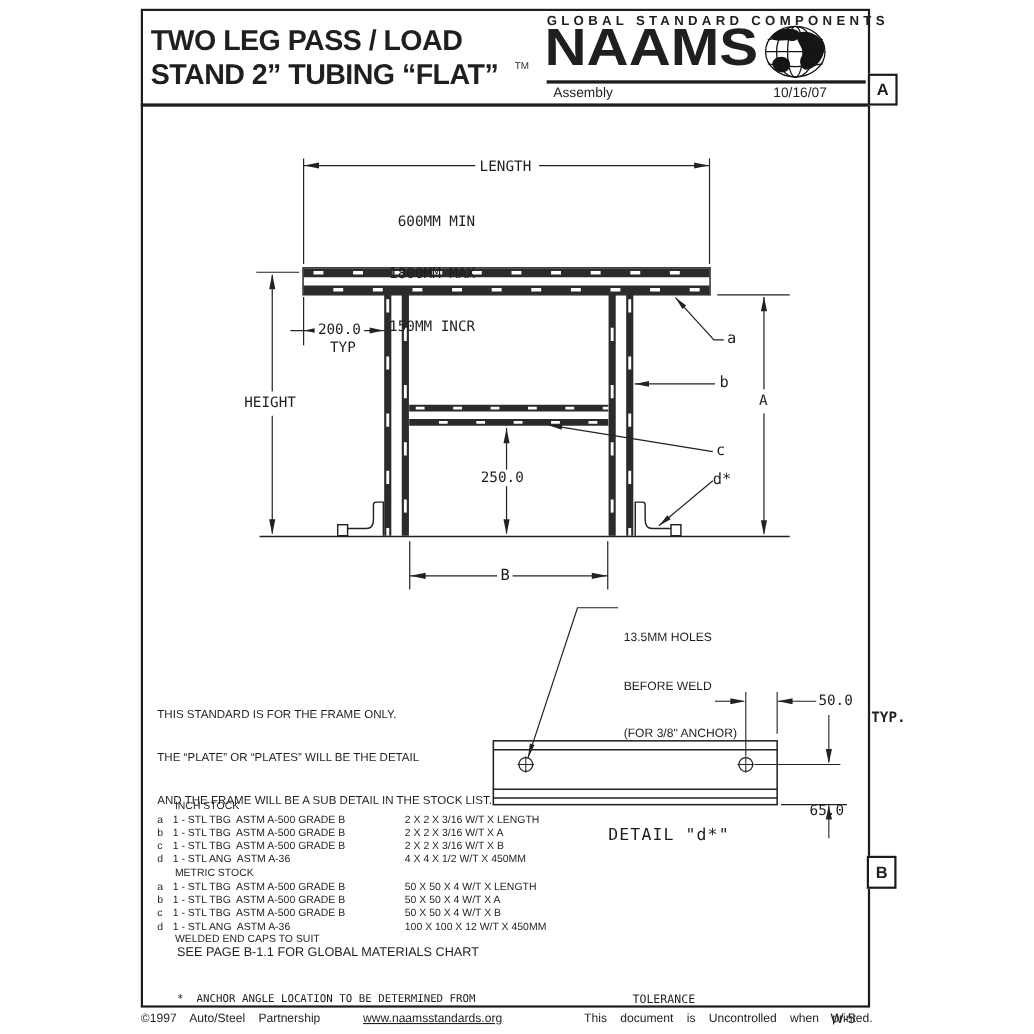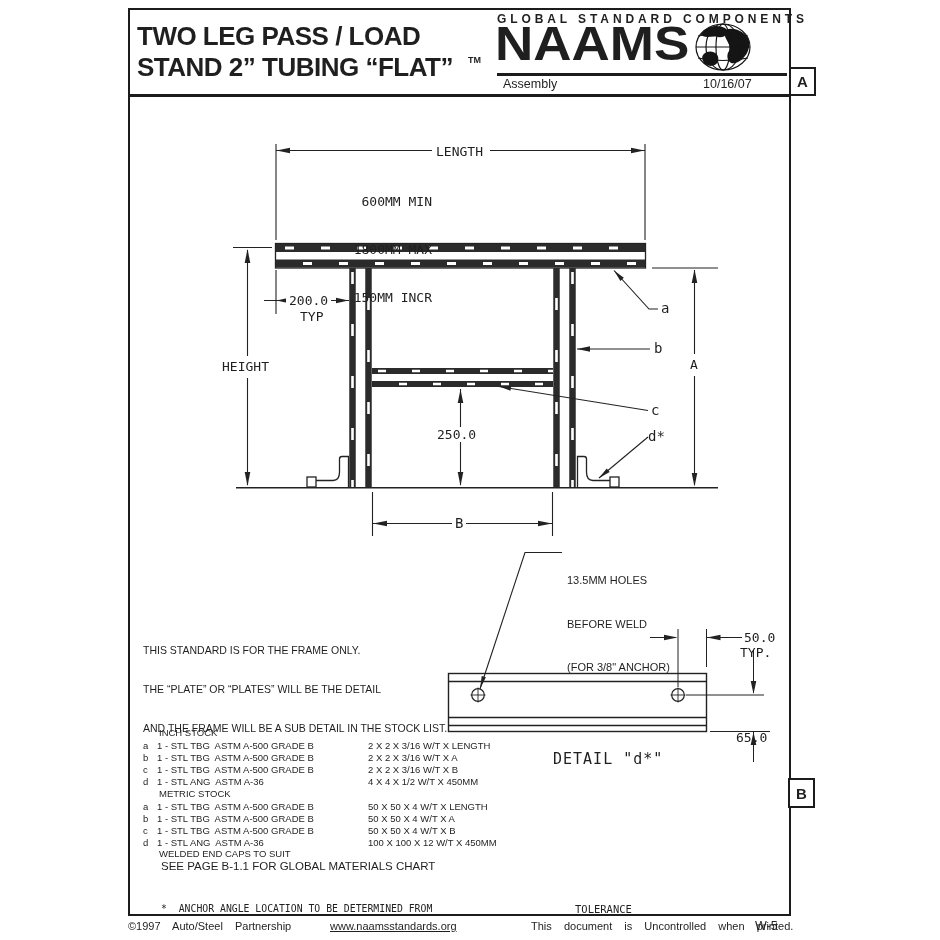--- a/index.html
+++ b/index.html
@@ -3,21 +3,21 @@
 <meta charset="utf-8">
 <style>
   html,body{margin:0;padding:0;background:#fff;}
   .page{position:relative;width:940px;height:940px;background:#fff;overflow:hidden;
         font-family:"Liberation Sans",sans-serif;color:#1f1f1f;}
   .abs{position:absolute;}
   .whitebg{background:#fff;padding:0 3px;}
   .main-border{left:128px;top:8px;width:663px;height:908px;border:2px solid #1c1c1c;box-sizing:border-box;}
   .tb-bottom{left:128px;top:94px;width:663px;height:2.5px;background:#1c1c1c;}
   .title{left:137px;top:21px;font-size:26px;font-weight:bold;letter-spacing:-0.5px;line-height:31px;white-space:pre;}
-  .tm{left:468px;top:55px;font-size:9px;font-weight:bold;}
+  .tm{left:468px;top:55px;font-size:9px;font-weight:normal;}
   .tagline{left:497px;top:12px;font-size:12px;font-weight:bold;letter-spacing:3.9px;white-space:nowrap;}
   .brand{left:495px;top:22px;font-size:53px;font-weight:bold;letter-spacing:0px;line-height:48px;
          transform:scale(1.0,0.9);transform-origin:left top;}
   .brand-rule{left:497px;top:73px;width:290px;height:2.5px;background:#1c1c1c;}
   .doctype{left:503px;top:77px;font-size:12.5px;}
   .docdate{left:703px;top:77px;font-size:12.5px;}
   .marker{border:2px solid #1c1c1c;box-sizing:border-box;display:flex;align-items:center;justify-content:center;
           font-size:15px;font-weight:bold;background:#fff;}
   .marker-a{left:789px;top:67px;width:27px;height:29px;}
   .marker-b{left:788px;top:778px;width:27px;height:30px;}
@@ -221,21 +221,21 @@
   <div class="abs cad" style="left:654px;top:340px;font-size:14px;">b</div>
   <div class="abs cad" style="left:651px;top:402px;font-size:14px;">c</div>
   <div class="abs cad" style="left:648px;top:428px;font-size:14px;">d*</div>
 
   <div class="abs holes-note" style="left:567px;top:544px;">
     <div>13.5MM HOLES</div>
     <div>BEFORE WELD</div>
     <div>(FOR 3/8" ANCHOR)</div>
   </div>
   <div class="abs cad" style="left:744px;top:630px;">50.0</div>
-  <div class="abs cad" style="left:740px;top:645px;">TYP.</div>
+  <div class="abs cad" style="left:792px;top:645px;font-weight:bold;">TYP.</div>
   <div class="abs cad" style="left:736px;top:730px;">65.0</div>
   <div class="abs detail-cap" style="left:553px;top:750px;">DETAIL "d*"</div>
 
   <div class="abs note-sans" style="left:143px;top:618px;">
     <div>THIS STANDARD IS FOR THE FRAME ONLY.</div>
     <div>THE “PLATE” OR “PLATES” WILL BE THE DETAIL</div>
     <div>AND THE FRAME WILL BE A SUB DETAIL IN THE STOCK LIST.</div>
   </div>
 
   <div class="abs stock-head" style="left:143px;top:727px;">INCH STOCK</div>

